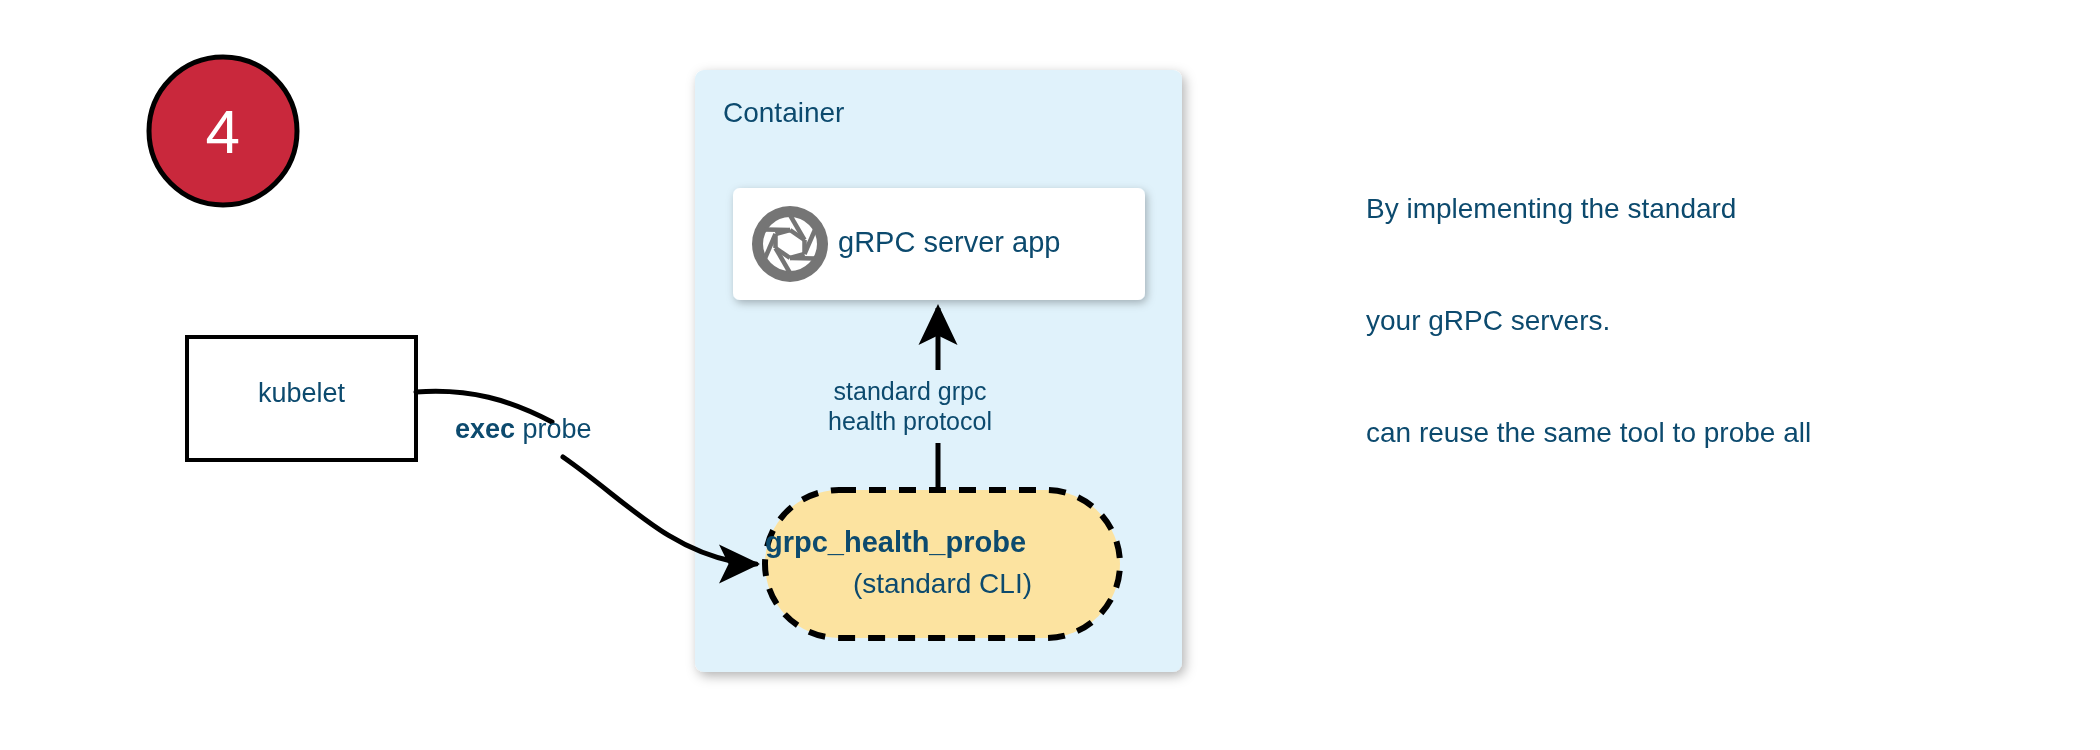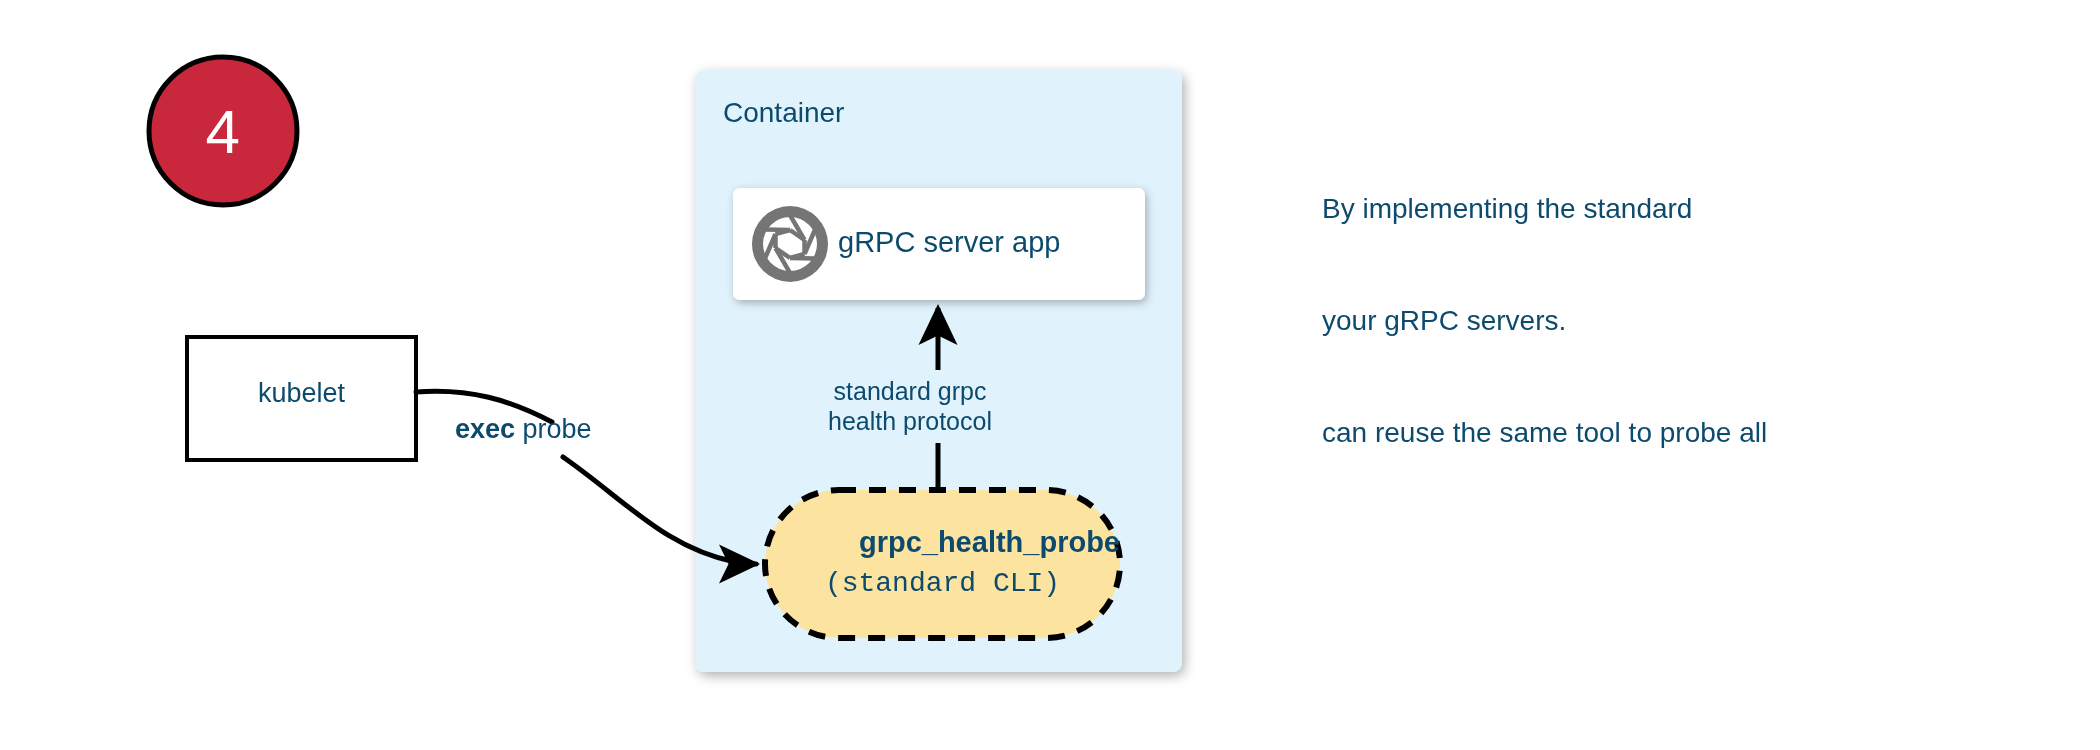--- a/index.html
+++ b/index.html
@@ -80,41 +80,40 @@
     top: 376px;
     width: 240px;
     text-align: center;
     font-size: 25px;
     line-height: 1.2;
   }
   .probe-title {
     left: 765px;
     top: 525px;
     width: 355px;
-    text-align: right;
+    text-align: left;
     font-size: 29px;
     font-weight: 700;
   }
   .probe-subtitle {
     left: 765px;
     top: 567px;
     width: 355px;
     text-align: center;
     font-size: 28px;
     font-weight: 400;
-    font-family: Liberation Mono, monospace;
   }
   .annotation {
     left: 1322px;
     top: 116px;
     width: 580px;
     font-size: 28px;
     line-height: 1.33;
   }
-  .annotation div { white-space: pre; }
+  .annotation div { white-space: pre; margin-left: 44px; }
 </style>
 </head>
 <body>
 
 <div id="diagram-root">
 
   <svg class="canvas" viewBox="0 0 2100 750" xmlns="http://www.w3.org/2000/svg">
     <defs>
       <filter id="softShadow" x="-30%" y="-30%" width="160%" height="160%">
         <feDropShadow dx="3" dy="4" stdDeviation="6" flood-color="#000000" flood-opacity="0.30"></feDropShadow>

